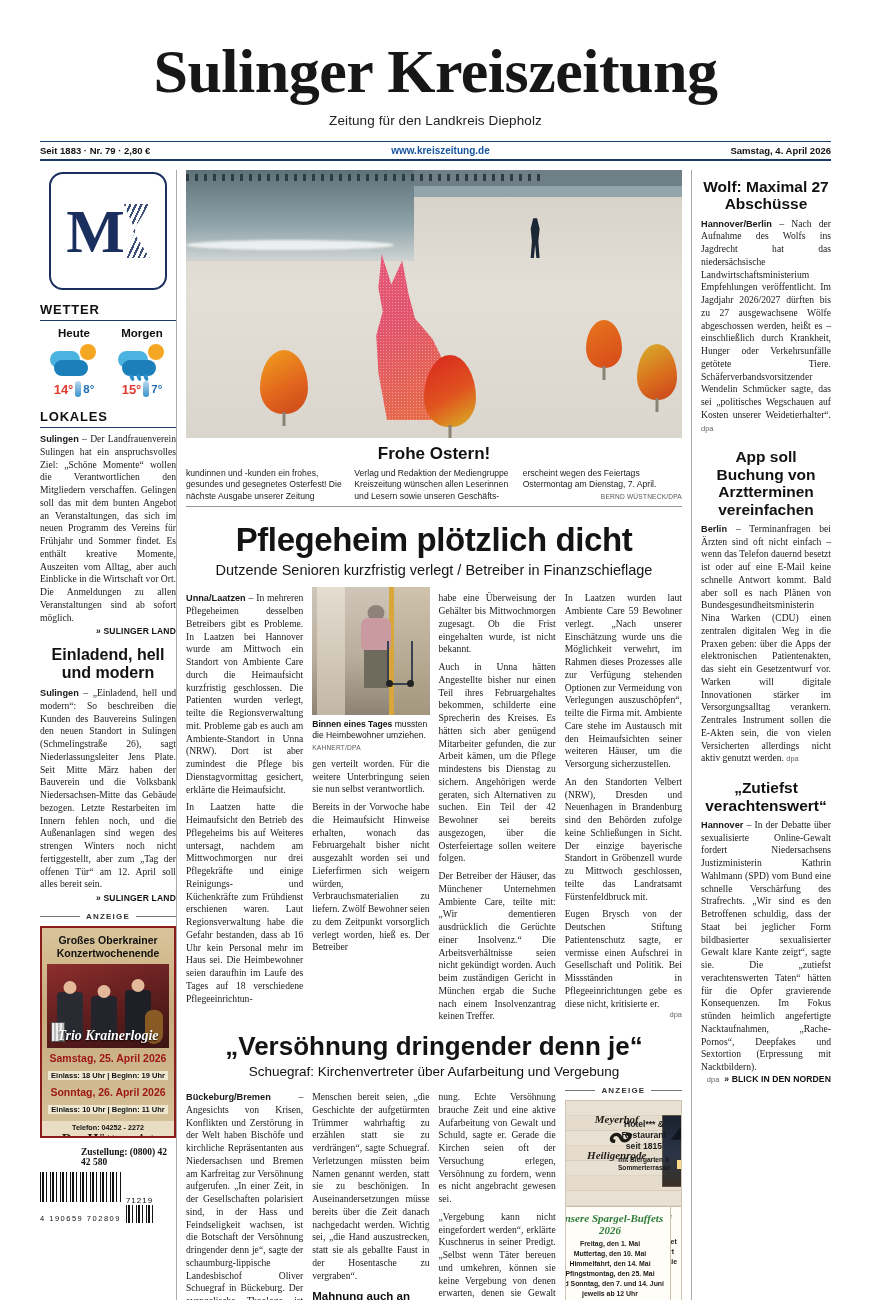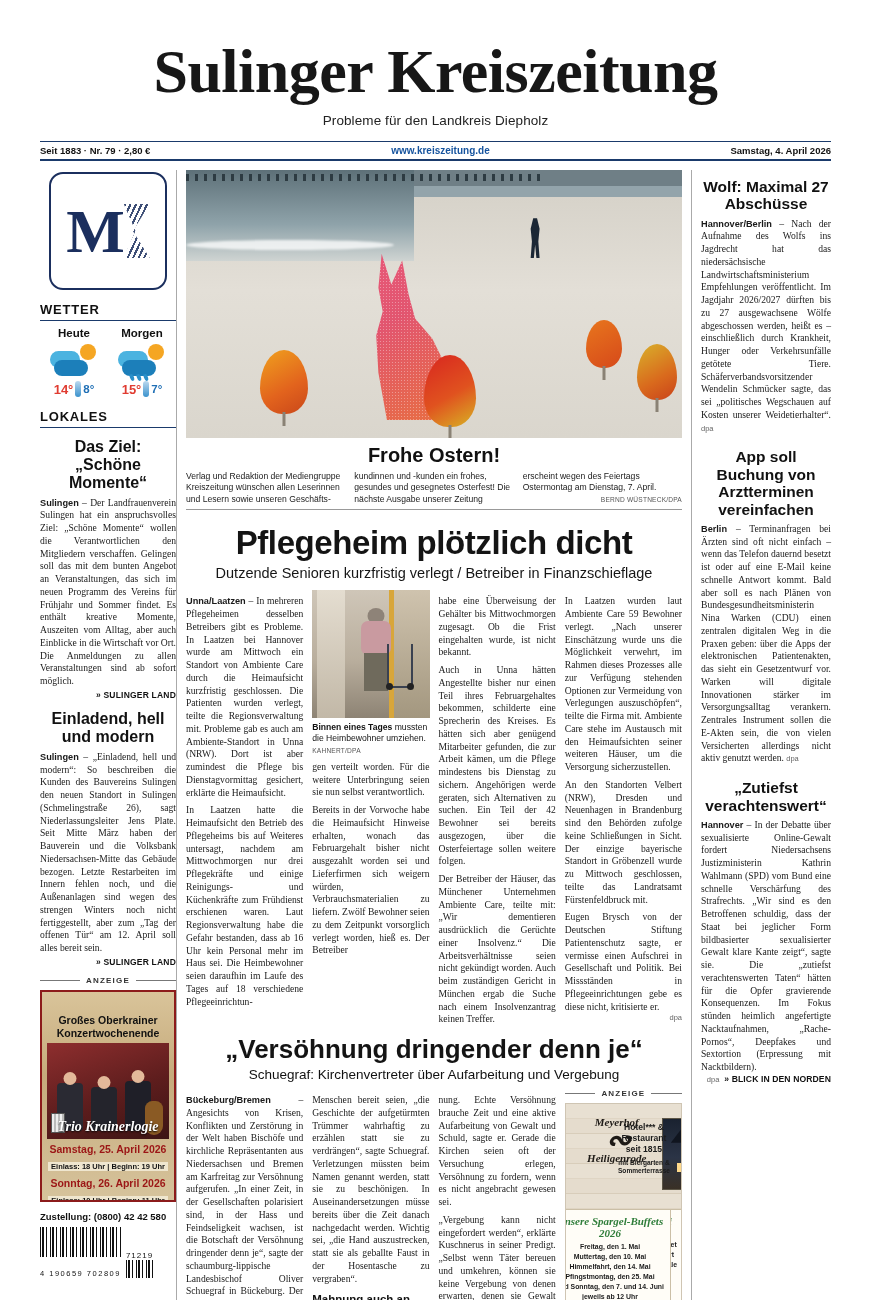--- a/index.html
+++ b/index.html
@@ -119,24 +119,24 @@
   }
 
   
   .ad-left {
     border: 2px solid #8c1b1b; height: 212px; overflow: hidden;
     background: linear-gradient(180deg,#d9c49a,#c6ab7c 40%,#d6c39c);
     position: relative; text-align: center;
   }
   .ad-l-h {
     font-family:"Liberation Sans",sans-serif; font-weight:700; font-size:10.5px;
-    line-height:1.22; padding-top:22px; color:#111;
+    line-height:1.22; padding-top:6px; color:#111;
   }
   .ad-l-photo {
-    margin: 4px 5px 0; height: 96px; position: relative; overflow: hidden;
+    margin: 4px 5px 0; height: 84px; position: relative; overflow: hidden;
     background: linear-gradient(160deg,#8e2e2e,#5d1d1d 55%,#3c1414);
   }
   .musician { position:absolute; bottom:8px; border-radius:4px; }
   .m1 { left:10px; width:26px; height:48px; background:#2a2a33; }
   .m2 { left:44px; width:26px; height:44px; background:#24242c; }
   .m3 { left:78px; width:26px; height:50px; background:#1f1f28; }
   .head-dot { position:absolute; top:-11px; left:50%; transform:translateX(-50%);
               width:13px;height:13px;border-radius:50%;background:#e3b99a; }
   .accordion { position:absolute; left:4px; bottom:6px; width:14px; height:20px;
                background:repeating-linear-gradient(90deg,#eee 0 2px,#bbb 2px 4px);
@@ -159,22 +159,23 @@
   .ad-l-foot {
     margin-top:5px; background:#e9dec3; padding:2px 0 3px;
   }
   .ad-l-brand {
     font-family:"Liberation Serif",serif; font-weight:700; font-size:14px; color:#2b1a0c;
   }
   .ad-l-tel { font-family:"Liberation Sans",sans-serif; font-weight:700;
               font-size:7.2px; color:#111; }
 
   .zustell {
-    font-family:Liberation Sans, sans-serif; font-weight:700; font-size:9.5px;
+    font-family:Liberation Serif, serif; font-weight:700; font-size:9.5px;
     margin-top: 9px;
+    margin-left: 41px;
   }
   .barcode-row { display:flex; align-items:flex-end; gap:5px; margin-top:5px; }
   .barcode {
     height: 30px; flex: 1;
     background: repeating-linear-gradient(90deg,#111 0 1px,#fff 1px 2px,#111 2px 4px,#fff 4px 6px,#111 6px 7px,#fff 7px 10px);
   }
   .barcode.sm { flex: 0 0 34px; height: 18px; }
   .bc-num { font-family:"Liberation Sans",sans-serif; font-size:8px; letter-spacing:1px; }
   .bc-digits { font-family:"Liberation Sans",sans-serif; font-size:7.5px;
                letter-spacing:1.5px; margin-top:12px; }
@@ -212,21 +213,21 @@
         background:linear-gradient(150deg,#d8261f,#e0521f 55%,#d8b324); }
   .e3 { right:12%; bottom:26%; width:36px; height:48px;
         background:linear-gradient(150deg,#e8761d,#d6491a); }
   .e4 { right:1%;  bottom:14%; width:40px; height:56px;
         background:linear-gradient(150deg,#d9b12b,#d96a1d 60%,#c9421a); }
   .person { position:absolute; right:28%; top:18%; width:16px; height:40px; }
   .p-body { position:absolute; inset:0; background:#1b2735;
             clip-path: polygon(38% 0,62% 0,78% 26%,70% 58%,78% 100%,58% 100%,50% 66%,42% 100%,22% 100%,30% 58%,22% 26%); }
 
   .photo-cap-head {
-    font-family:"Liberation Sans",sans-serif; font-weight:700; font-size:20px;
+    font-family:"Liberation Sans",sans-serif; font-weight:700; font-size:17px;
     text-align:center; margin-top:6px;
   }
   .cap3 { display:flex; gap:9px; margin-top:4px; }
   .cap3 > div { flex:1; }
   .cap-txt {
     font-family:"Liberation Sans",sans-serif; font-size:8.6px; line-height:1.33;
     color:#1a1a1a;
   }
   .cap-credit { font-family:"Liberation Sans",sans-serif; font-size:6.6px;
                 color:#555; text-align:right; margin-top:2px; letter-spacing:.2px; }
@@ -329,21 +330,21 @@
   .pl1 { left:10px; top:105px; width:118px; height:102px; }
   .pl2 { right:10px; top:105px; width:122px; height:102px; }
 </style>
 </head>
 <body>
 
 <div class="page">
 
   <div class="masthead">
     <div class="masthead-title">Sulinger Kreiszeitung</div>
-    <div class="masthead-sub">Probleme für den Landkreis Diepholz</div>
+    <div class="masthead-sub">Zeitung für den Landkreis Diepholz</div>
   </div>
   <div class="rule-blue-top"></div>
   <div class="infobar">
     <span>Seit 1883 · Nr. 79 · 2,80 €</span>
     <span class="web">www.kreiszeitung.de</span>
     <span>Samstag, 4. April 2026</span>
   </div>
   <div class="rule-blue-bot"></div>
 
   <div class="grid">
@@ -388,21 +389,20 @@
             <span class="thermo"></span>
             <span class="t-lo">7°</span>
           </div>
         </div>
       </div>
 
       <div class="sec-head">LOKALES</div>
       <div class="sec-rule"></div>
 
       <div>
-        <div class="art-head l">Das Ziel: „Schöne Momente“</div>
         <p class="body-txt"><b>Sulingen</b> <span>– Der Landfrauenverein Sulingen hat ein anspruchsvolles Ziel: „Schöne Momente“ wollen die Verantwortlichen den Mitgliedern verschaffen. Gelingen soll das mit dem bunten Angebot an Veranstaltungen, das sich im neuen Programm des Vereins für Frühjahr und Sommer findet. Es enthält kreative Momente, Auszeiten vom Alltag, aber auch Einblicke in die Wirtschaft vor Ort. Die Anmeldungen zu allen Veranstaltungen sind ab sofort möglich.</span></p>
         <div class="kicker-end">» SULINGER LAND</div>
       </div>
 
       <div>
         <div class="art-head l">Einladend, hell und modern</div>
         <p class="body-txt"><b>Sulingen</b> <span>– „Einladend, hell und modern“: So beschreiben die Kunden des Bauvereins Sulingen den neuen Standort in Sulingen (Schmelingstraße 26), sagt Niederlassungsleiter Jens Plate. Seit Mitte März haben der Bauverein und die Volksbank Niedersachsen-Mitte das Gebäude bezogen. Letzte Restarbeiten im Innern fehlen noch, und die Außenanlagen sind wegen des strengen Winters noch nicht fertiggestellt, aber zum „Tag der offenen Tür“ am 12. April soll alles bereit sein.</span></p>
         <div class="kicker-end">» SULINGER LAND</div>
       </div>
 
@@ -464,24 +464,24 @@
         <span class="egg e3"></span>
         <span class="egg e4"></span>
         <span class="person">
             <i class="p-body"></i>
           </span>
       </div>
 
       <div class="photo-cap-head">Frohe Ostern!</div>
       <div class="cap3">
         <div>
+            <p class="cap-txt">kundinnen und -kunden ein frohes, gesundes und gesegnetes Osterfest! Die nächste Ausgabe unserer Zeitung</p>
+          </div>
+        <div>
             <p class="cap-txt">Verlag und Redaktion der Mediengruppe Kreiszeitung wünschen allen Leserinnen und Lesern sowie unseren Geschäfts-</p>
-          </div>
-        <div>
-            <p class="cap-txt">kundinnen und -kunden ein frohes, gesundes und gesegnetes Osterfest! Die nächste Ausgabe unserer Zeitung</p>
           </div>
         <div>
           <p class="cap-txt">erscheint wegen des Feiertags Ostermontag am Dienstag, 7. April.</p>
           <div class="cap-credit">BERND WÜSTNECK/DPA</div>
         </div>
       </div>
       <div class="hr-thin"></div>
 
       <div class="main-head">Pflegeheim plötzlich dicht</div>
       <div class="main-sub">Dutzende Senioren kurzfristig verlegt / Betreiber in Finanzschieflage</div>

